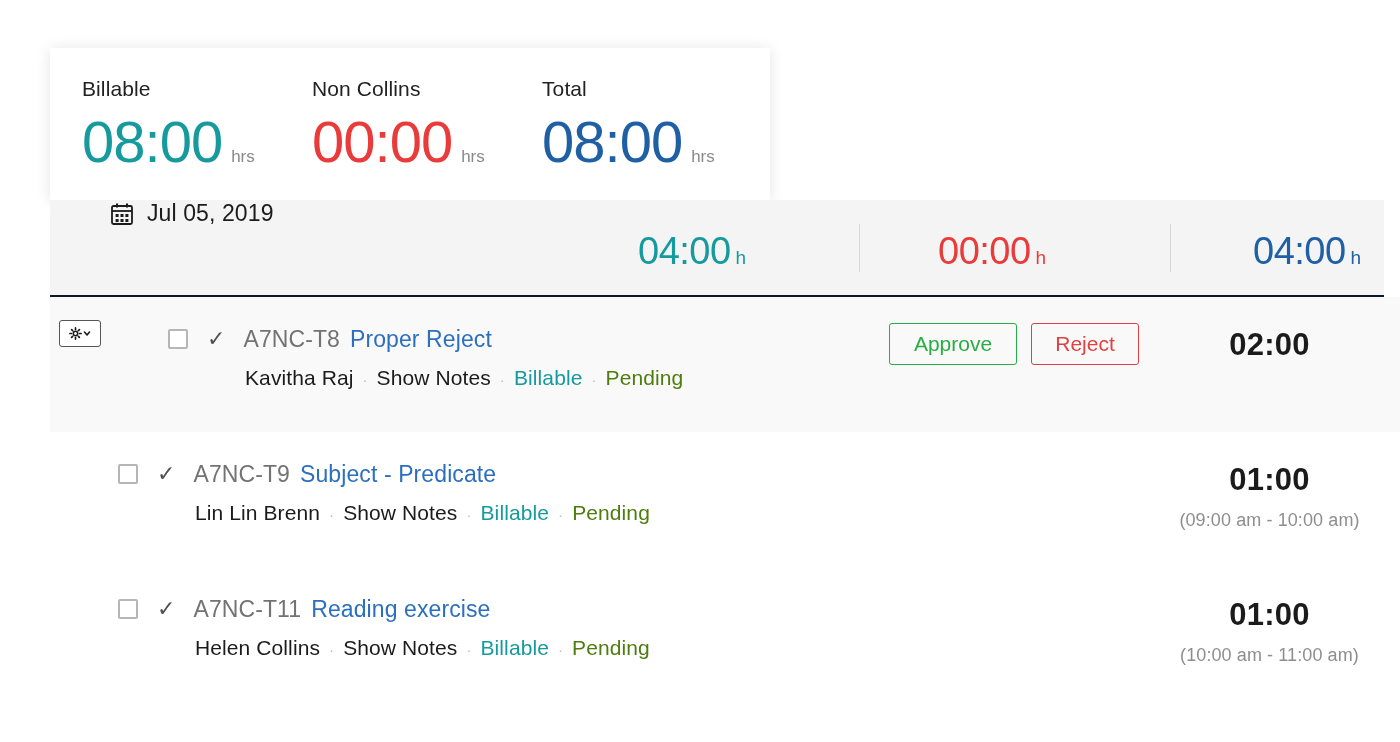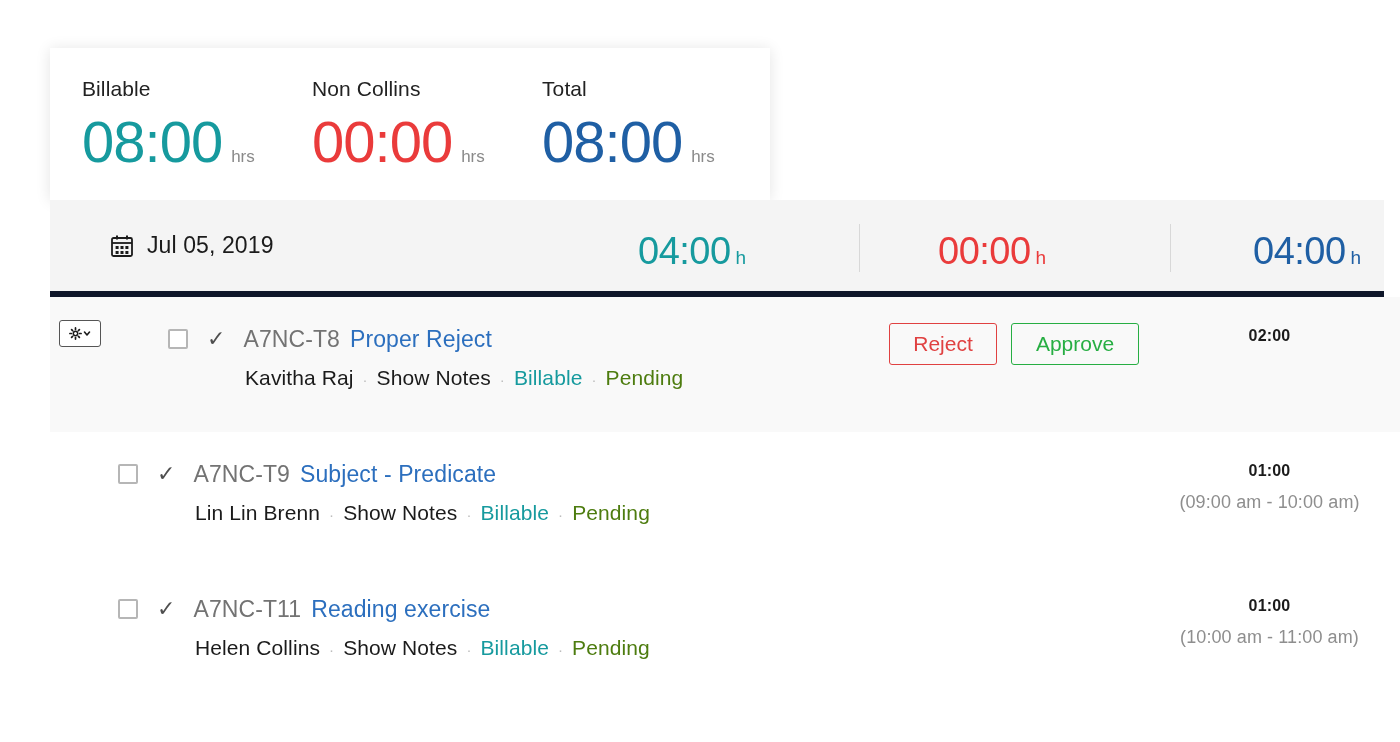--- a/index.html
+++ b/index.html
@@ -62,24 +62,24 @@
   .c-blue  { color: #1f5fa4; }
 
   
   .date-bar {
     position: absolute;
     left: 50px;
     top: 200px;
     right: 16px;
     height: 97px;
     background: #f4f4f4;
-    border-bottom: 6px solid #0f172a;
-    box-sizing: border-box;
-    display: flex;
-    align-items: center;
+    border-bottom: 2px solid #0f172a;
+    box-sizing: border-box;
+    display: flex;
+    align-items: flex-start;
   }
   .date-left {
     display: flex;
     align-items: center;
     width: 759px;
     padding-left: 60px;
     box-sizing: border-box;
   }
   .cal-icon {
     width: 24px;
@@ -235,21 +235,21 @@
   .btn-reject  { border: 1px solid #e04141; color: #e04141; min-width: 108px; }
 
   .row-time {
     position: absolute;
     right: 0;
     top: 30px;
     width: 261px;
     text-align: center;
   }
   .row-time .dur {
-    font-size: 16px;
+    font-size: 31px;
     color: #1b1b1b;
     font-weight: bold;
     letter-spacing: 0.2px;
   }
   .row-time .range {
     margin-top: 12px;
     font-size: 18px;
     color: #8e8e8e;
     letter-spacing: 0.1px;
   }
@@ -360,22 +360,22 @@
         <span class="meta-dot">·</span>
         <span class="meta-notes">Show Notes</span>
         <span class="meta-dot">·</span>
         <span class="meta-billable">Billable</span>
         <span class="meta-dot">·</span>
         <span class="meta-status">Pending</span>
       </div>
     </div>
 
     <div class="actions">
+      <div class="btn btn-approve">Approve</div>
       <div class="btn btn-reject">Reject</div>
-      <div class="btn btn-approve">Approve</div>
     </div>
 
     <div class="row-time">
       <div class="dur">02:00</div>
     </div>
 
   </div>
 
   <div class="task-row">
 

